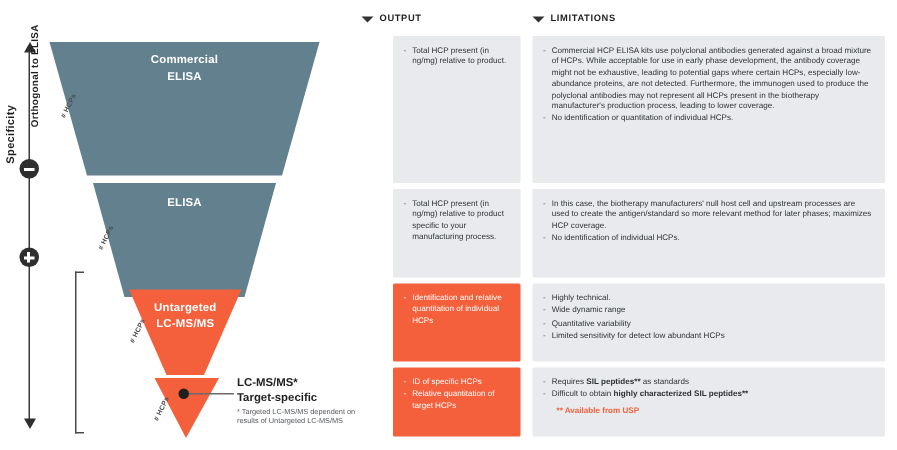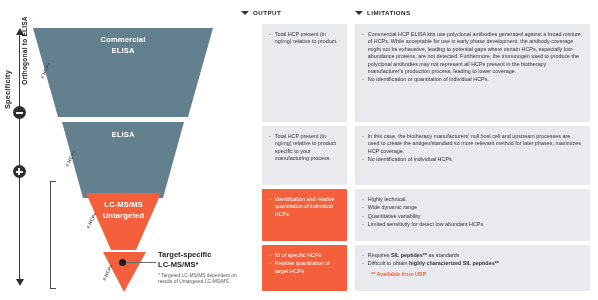--- a/index.html
+++ b/index.html
@@ -120,37 +120,37 @@
     </svg>
 
     <div class="tier-label" style="left:33px;top:35px;width:180px;">
       <div>Commercial</div>
       <div>ELISA</div>
     </div>
     <div class="tier-label" style="left:62px;top:130px;width:122px;">
       <div>ELISA</div>
     </div>
     <div class="tier-label" style="left:76px;top:200px;width:95px;">
+      <div>Untargeted</div>
       <div>LC-MS/MS</div>
-      <div>Untargeted</div>
     </div>
 
     
     <div class="hcp-rot" style="left:37px;top:68px;transform:rotate(-64deg);"># HCPs</div>
     <div class="hcp-rot" style="left:62px;top:156px;transform:rotate(-64deg);"># HCPs</div>
     <div class="hcp-rot" style="left:83px;top:218px;transform:rotate(-64deg);"># HCPs</div>
     <div class="hcp-rot" style="left:99px;top:270px;transform:rotate(-64deg);"># HCPs</div>
   </div>
 
   <div id="callout-dot"></div>
   <div id="callout-line"></div>
   <div id="callout">
     <div class="t1">
+      <div>LC-MS/MS*</div>
       <div>Target-specific</div>
-      <div>LC-MS/MS*</div>
     </div>
     <div class="t2">* Targeted LC-MS/MS dependent on results of Untargeted LC-MS/MS</div>
   </div>
 
   <div class="box" id="out1">
       <div class="bl">
         <span class="dash">-</span>
         <span class="txt">Total HCP present (in ng/mg) relative to product.</span>
       </div>
     </div>

